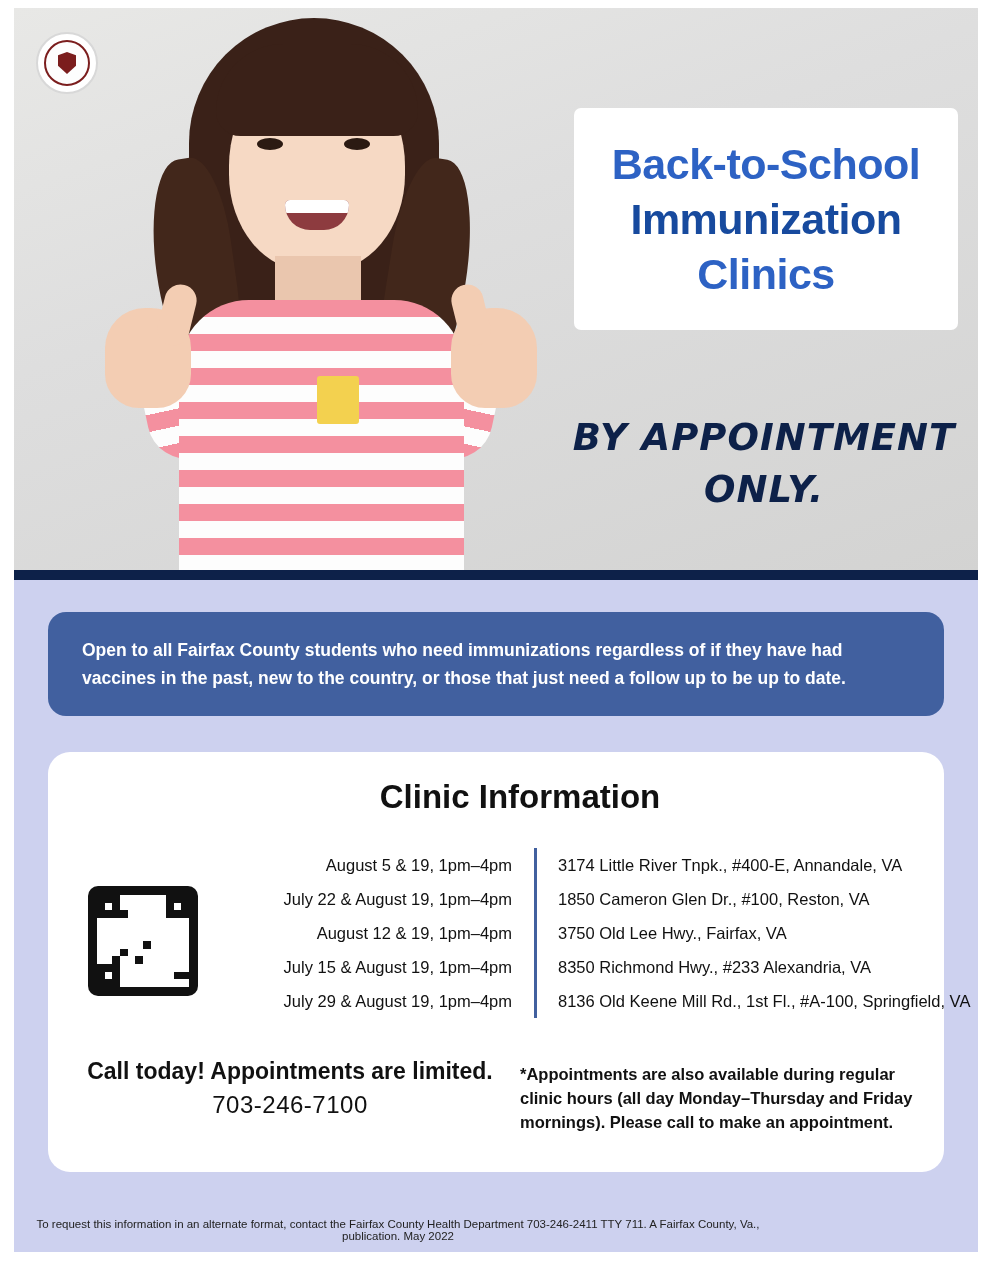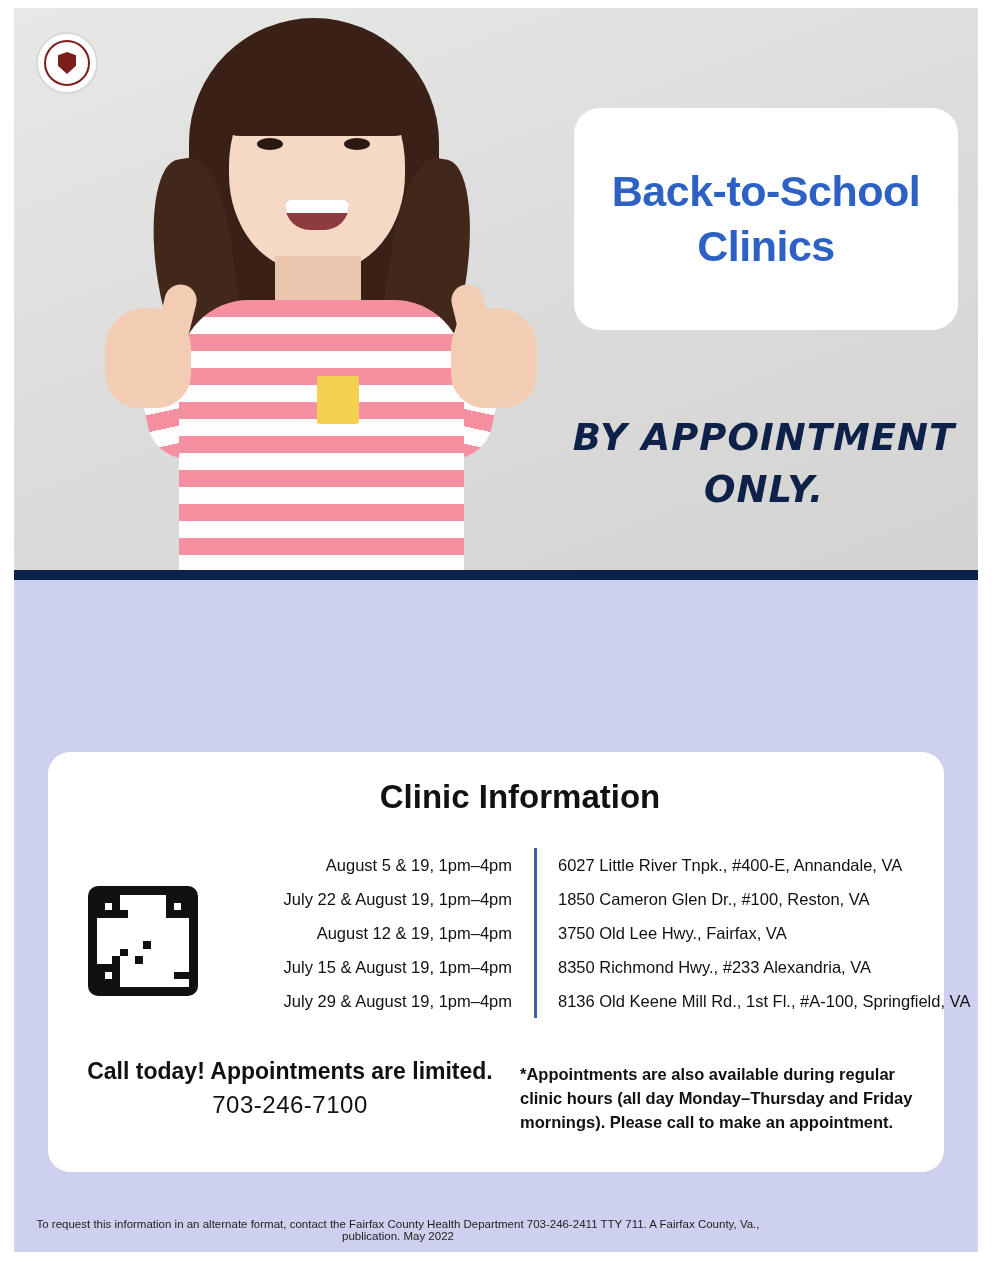--- a/index.html
+++ b/index.html
@@ -211,21 +211,21 @@
   .thumb.r { left: 386px; transform: rotate(-14deg); }
 
   
   .title-card {
     position: absolute;
     left: 560px;
     top: 100px;
     width: 384px;
     height: 222px;
     background: #ffffff;
-    border-radius: 26px;
+    border-radius: 7px;
     display: flex;
     flex-direction: column;
     align-items: center;
     justify-content: center;
   }
   .title-line {
     color: #2d62c4;
     font-weight: bold;
     font-size: 43px;
     line-height: 55px;
@@ -412,29 +412,33 @@
       <div class="fist r"></div>
       <div class="thumb r"></div>
     </div>
 
     <div class="seal">
       <div class="seal-inner"></div>
     </div>
 
     <div class="title-card">
       <div class="title-line">Back-to-School</div>
+      <div class="title-line l2">Immunization</div>
       <div class="title-line">Clinics</div>
     </div>
 
     <div class="byappt">BY APPOINTMENT ONLY.</div>
   </div>
   <div class="hero-bottom-rule"></div>
 
   <div class="body-bg"></div>
 
+  <div class="banner">
+    <div class="banner-text">Open to all Fairfax County students who need immunizations regardless of if they have had vaccines in the past, new to the country, or those that just need a follow up to be up to date.</div>
+  </div>
 
   <div class="info-card">
     <div class="info-title">Clinic Information</div>
 
     <div class="qr">
       <div class="qr-grid" id="qr-grid">
           <i class="on"></i>
           <i class="on"></i>
           <i class="on"></i>
           <i></i>
@@ -577,21 +581,21 @@
           <i></i>
           <i></i>
           <i></i>
           <i></i>
         </div>
     </div>
 
     <div class="sched" id="schedule">
         <div class="when">August 5 &amp; 19,  1pm–4pm</div>
         <div class="bar"></div>
-        <div class="where">6027 Little River Tnpk., #400-E, Annandale, VA</div>
+        <div class="where">3174 Little River Tnpk., #400-E, Annandale, VA</div>
         <div class="when">July 22 &amp; August 19,  1pm–4pm</div>
         <div class="bar"></div>
         <div class="where">1850 Cameron Glen Dr., #100, Reston, VA</div>
         <div class="when">August 12 &amp; 19,  1pm–4pm</div>
         <div class="bar"></div>
         <div class="where">3750 Old Lee Hwy., Fairfax, VA</div>
         <div class="when">July 15 &amp; August 19,  1pm–4pm</div>
         <div class="bar"></div>
         <div class="where">8350 Richmond Hwy., #233 Alexandria, VA</div>
         <div class="when">July 29 &amp; August 19,  1pm–4pm</div>

